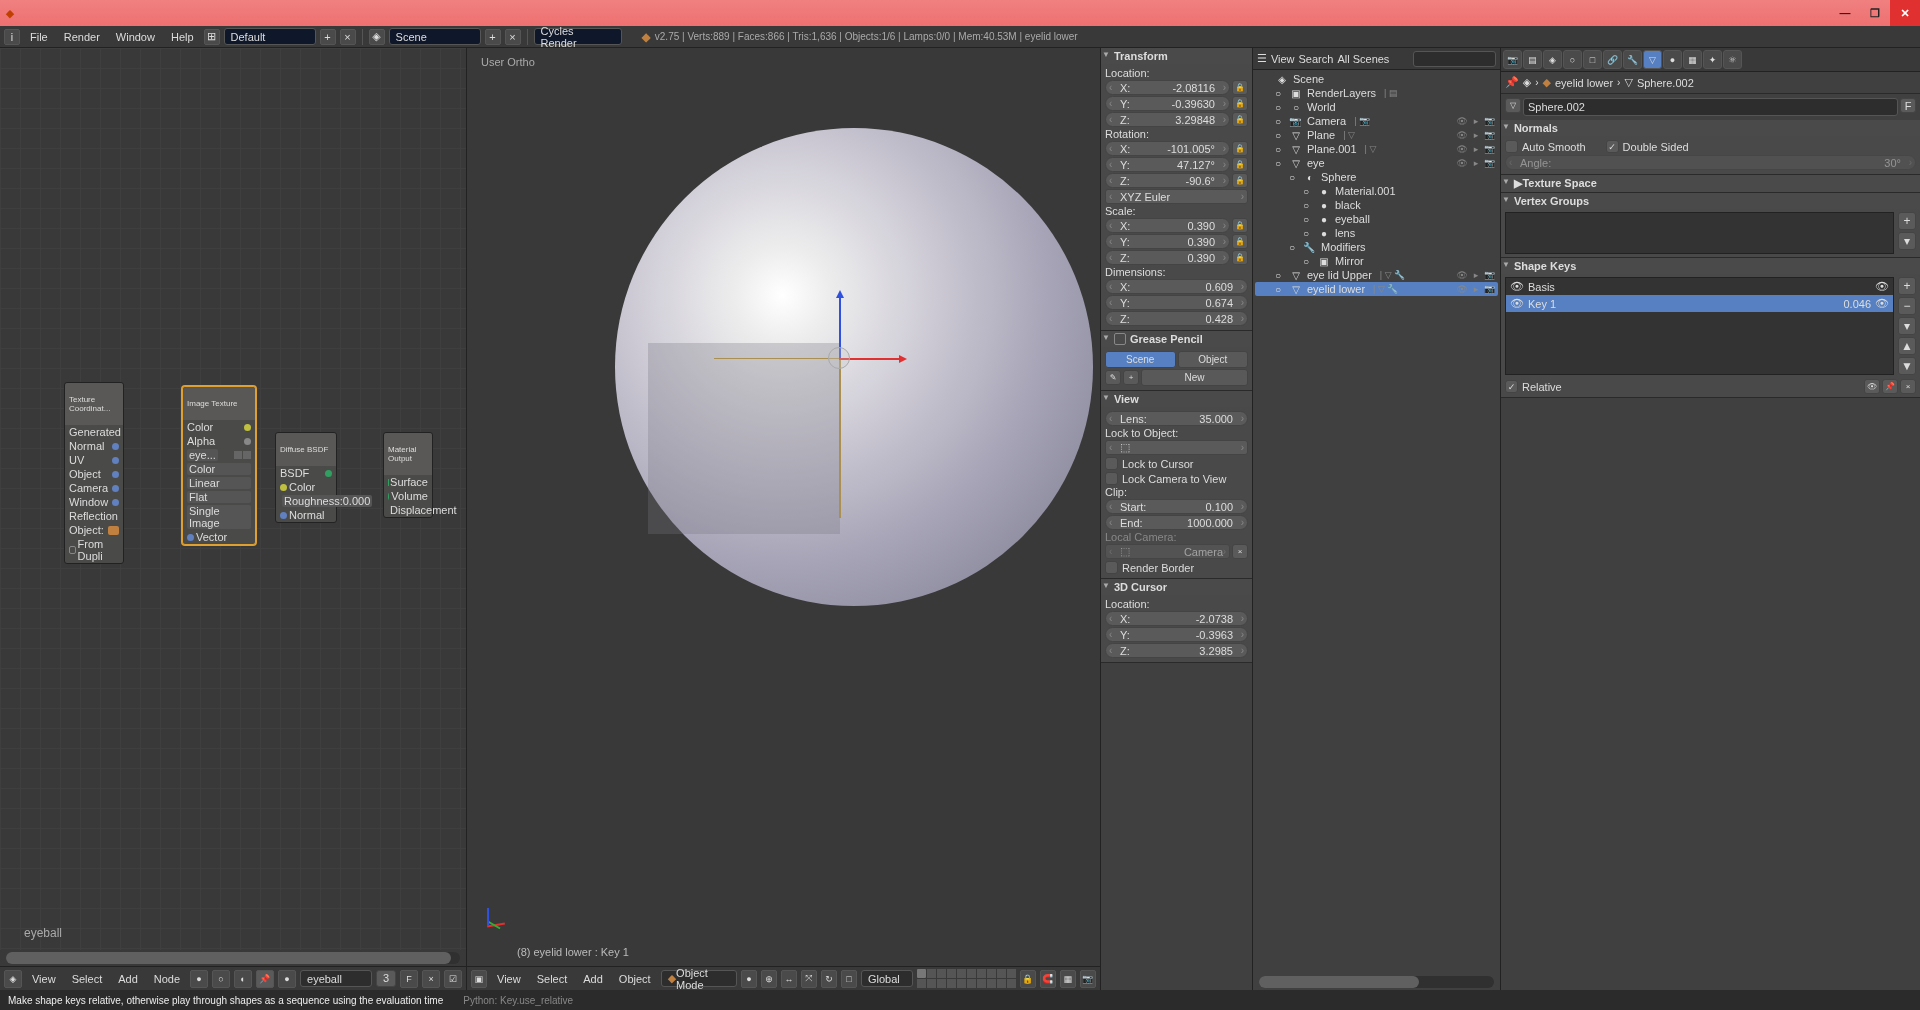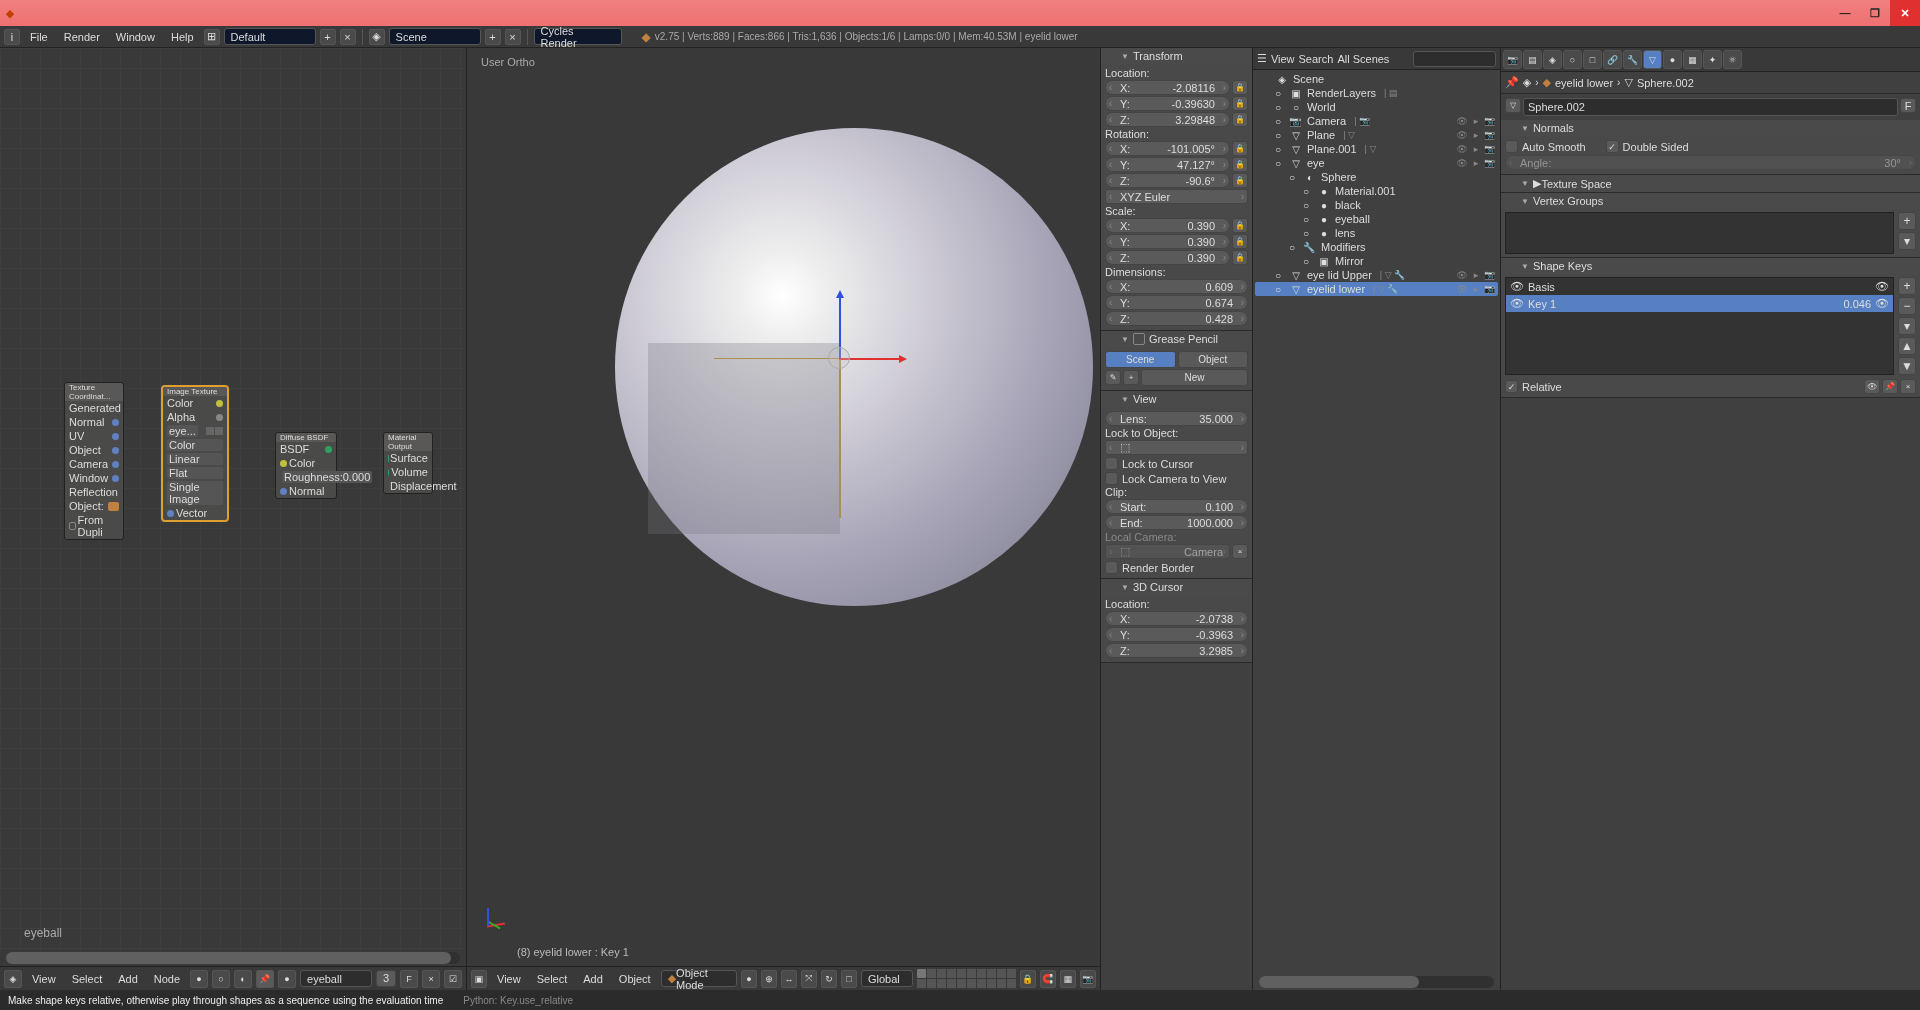--- a/index.html
+++ b/index.html
@@ -39,21 +39,21 @@
 .mini-axis { position:absolute; left:16px; bottom:36px; width:30px; height:30px; }
 .mini-axis .r { position:absolute; width:18px; height:2px; background:#e03030; bottom:4px; left:4px; transform:rotate(-10deg); }
 .mini-axis .b { position:absolute; width:2px; height:18px; background:#3050e0; bottom:4px; left:4px; }
 .mini-axis .g { position:absolute; width:14px; height:2px; background:#30b030; bottom:4px; left:4px; transform:rotate(30deg); }
 .editor-header { height:24px; background:#393939; border-top:1px solid #222; display:flex; align-items:center; padding:0 4px; gap:4px; }
 .editor-header .btn { padding:1px 6px; cursor:pointer; border-radius:3px; }
 .editor-header .small { width:18px; height:18px; background:#4a4a4a; border:1px solid #555; border-radius:2px; display:flex; align-items:center; justify-content:center; cursor:pointer; font-size:9px; }
 .editor-header .drop { background:#2d2d2d; border:1px solid #555; border-radius:3px; padding:1px 14px 1px 6px; height:17px; display:flex; align-items:center; }
 .editor-header .num { background:#5a5a5a; border:1px solid #444; border-radius:3px; padding:1px 6px; height:17px; font-size:10px; }
 .panel-section { border-bottom:1px solid #2a2a2a; }
-.panel-header { background:#4a4a4a; padding:2px 20px; cursor:pointer; display:flex; align-items:center; font-size:11px; }
+.panel-header { background:#4a4a4a; padding:2px 1px; cursor:pointer; display:flex; align-items:flex-start; font-size:11px;font-weight:bold; }
 .panel-header::before { content:'▼'; font-size:8px; margin-right:4px; color:#aaa; }
 .panel-body { padding:3px 4px; background:#494949; }
 .field-row { display:flex; align-items:center; margin:1px 0; gap:2px; }
 .numfield { flex:1; background:#5a5a5a; border:1px solid #444; border-radius:8px; padding:0 6px; height:15px; display:flex; align-items:center; justify-content:space-between; font-size:10px; position:relative; }
 .numfield::before { content:'‹'; position:absolute; left:3px; color:#888; }
 .numfield::after { content:'›'; position:absolute; right:3px; color:#888; }
 .numfield .l { margin-left:8px; }
 .numfield .v { margin-right:8px; }
 .ico { width:16px; height:15px; background:#5a5a5a; border:1px solid #444; border-radius:3px; cursor:pointer; display:flex; align-items:center; justify-content:center; font-size:8px; }
 .toggle-btn { flex:1; background:#595959; border:1px solid #444; padding:2px; text-align:center; border-radius:3px; cursor:pointer; font-size:10px; }
@@ -83,21 +83,21 @@
 .shapekey-list .row .val { margin-left:auto; }
 .side-btns { display:flex; flex-direction:column; gap:2px; }
 .side-btns .b { width:18px; height:18px; background:#5a5a5a; border:1px solid #444; border-radius:3px; display:flex; align-items:center; justify-content:center; cursor:pointer; font-size:12px; }
 .footer { height:20px; background:#2b2b2b; position:absolute; bottom:0; left:0; right:0; display:flex; align-items:center; padding:0 8px; }
 .footer .tip { font-size:10px; color:#eee; }
 .footer .py { font-size:10px; color:#888; margin-left:20px; }
 .ruler { height:20px; background:#393939; border-top:1px solid #222; position:relative; overflow:hidden; font-size:9px; color:#888; display:flex; align-items:center; }
 .ruler span { flex:1; text-align:center; border-left:1px solid #555; }
 .node { position:absolute; background:#4a4a48; border:1px solid #222; border-radius:3px; font-size:8px; }
 .node.sel { border:1px solid #e0a030; box-shadow:0 0 0 1px #e0a030; }
-.node .nh { background:#5a5856; padding:0 4px; border-radius:3px 3px 0 0; font-size:8px; }
+.node .nh { background:#5a5856; padding:12px 4px; border-radius:3px 3px 0 0; font-size:8px; }
 .node .nr { padding:1px 4px; display:flex; align-items:center; gap:2px; font-size:7px; }
 .node .nr .sock { width:7px; height:7px; border-radius:50%; background:#a0a040; }
 .node .nr .sockc { background:#c0c040; }
 .node .nr .sockv { background:#6080c0; }
 .node .nr .sockf { background:#888; }
 .scrollbar-h { height:12px; background:#303030; border-radius:6px; margin:2px 6px; position:relative; }
 .scrollbar-h .thumb { position:absolute; height:100%; background:#606060; border-radius:6px; }
 </style>
 </head>
 <body>
@@ -177,21 +177,21 @@
         <div class="nr">
             <span>Object:</span>
             <span style="background:#c08040;width:20px;height:9px;border-radius:2px;margin-left:2px"></span>
           </div>
         <div class="nr">
             <span style="width:8px;height:8px;border:1px solid #888;border-radius:2px"></span>
             <span>From Dupli</span>
           </div>
       </div>
 
-      <div class="node sel" style="left:162px;top:338px;width:66px">
+      <div class="node sel" style="left:182px;top:338px;width:74px">
         <div class="nh">Image Texture</div>
         <div class="nr">
             <span>Color</span>
             <span class="sock sockc" style="margin-left:auto"></span>
           </div>
         <div class="nr">
             <span>Alpha</span>
             <span class="sock sockf" style="margin-left:auto"></span>
           </div>
         <div class="nr">

